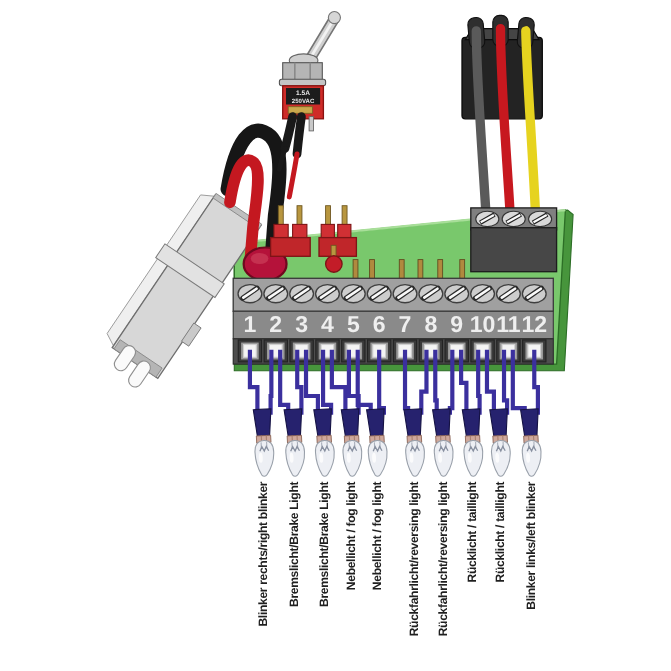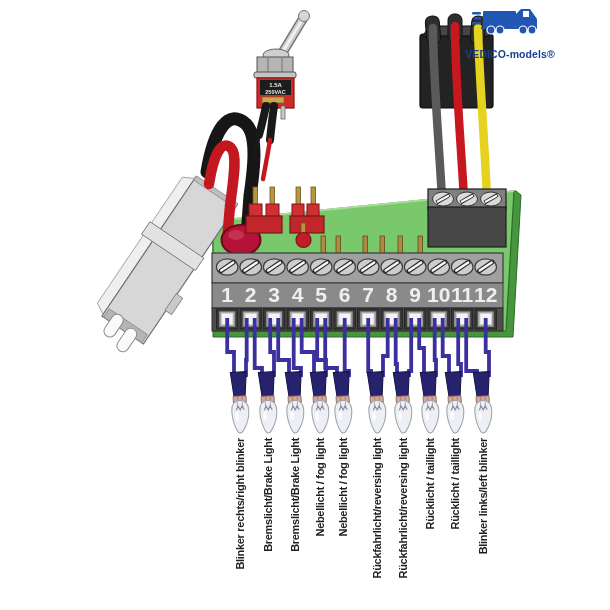--- a/index.html
+++ b/index.html
@@ -358,40 +358,20 @@
     <text x="275.5" y="93.5" text-anchor="middle" font-size="5.5" font-weight="bold" fill="#e8e8e8">250VAC</text>
     <rect x="262" y="97" width="22" height="6" fill="#caa84c" stroke="#7d6524" stroke-width="0.8"></rect>
     <rect x="281" y="106" width="4" height="13" fill="#c9c9c9" stroke="#666666" stroke-width="0.8"></rect>
     <path d="M266,106 C263,120 261,128 259,135" fill="none" stroke="#191919" stroke-width="8" stroke-linecap="round"></path>
     <path d="M259,135 C257,142 255,148 254,154" fill="none" stroke="#191919" stroke-width="4.5" stroke-linecap="round"></path>
     <path d="M274,106 C272,120 271,130 270,140" fill="none" stroke="#191919" stroke-width="8" stroke-linecap="round"></path>
     <path d="M270,140 C268,153 265,168 263,179" fill="none" stroke="#c41820" stroke-width="4.5" stroke-linecap="round"></path>
   </g>
 </svg>
 
-<div id="logo">
-  <svg width="78" height="42" viewBox="0 0 78 42">
-    <g fill="#2156b4">
-      <rect x="12" y="9" width="33" height="16" rx="1"></rect>
-      <path d="M45,25 v-13 l5,-5 h9 l7,10 v8 z"></path>
-      <rect x="1" y="10" width="9" height="2.6" rx="1.3"></rect>
-      <rect x="3" y="15" width="7" height="2.6" rx="1.3"></rect>
-      <rect x="1" y="20" width="9" height="2.6" rx="1.3"></rect>
-      <rect x="10" y="25" width="56" height="2"></rect>
-    </g>
-    <rect x="52" y="9" width="6" height="6" fill="#ffffff"></rect>
-    <g fill="#2156b4" stroke="#ffffff" stroke-width="1.2">
-      <circle cx="20" cy="28" r="4"></circle>
-          <circle cx="29" cy="28" r="4"></circle>
-      <circle cx="52" cy="28" r="4"></circle>
-          <circle cx="61" cy="28" r="4"></circle>
-    </g>
-  </svg>
-  <div class="brand-text">VEDICO-models®</div>
-</div>
 
 <div id="labels">
       <div class="bulb-label" style="left: 232px;">Blinker rechts/right blinker</div>
       <div class="bulb-label" style="left: 260px;">Bremslicht/Brake Light</div>
       <div class="bulb-label" style="left: 287px;">Bremslicht/Brake Light</div>
       <div class="bulb-label" style="left: 312px;">Nebellicht / fog light</div>
       <div class="bulb-label" style="left: 335px;">Nebellicht / fog light</div>
       <div class="bulb-label" style="left: 369px;">Rückfahrlicht/reversing light</div>
       <div class="bulb-label" style="left: 395px;">Rückfahrlicht/reversing light</div>
       <div class="bulb-label" style="left: 422px;">Rücklicht / taillight</div>

